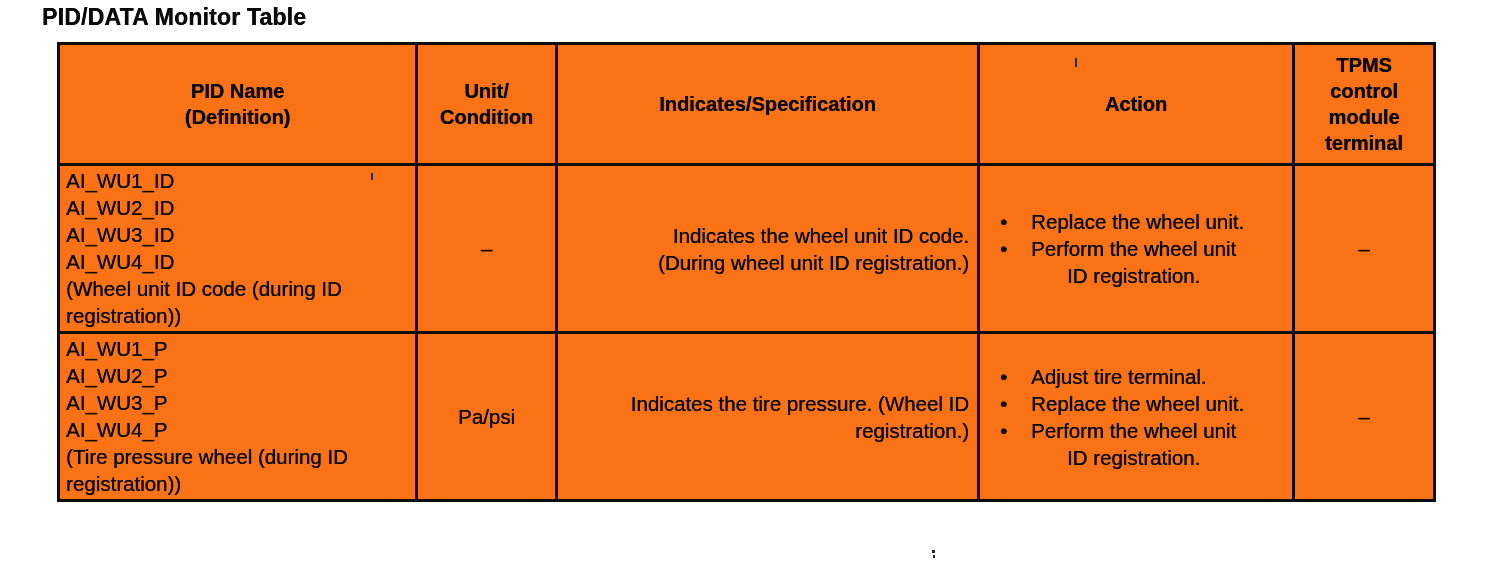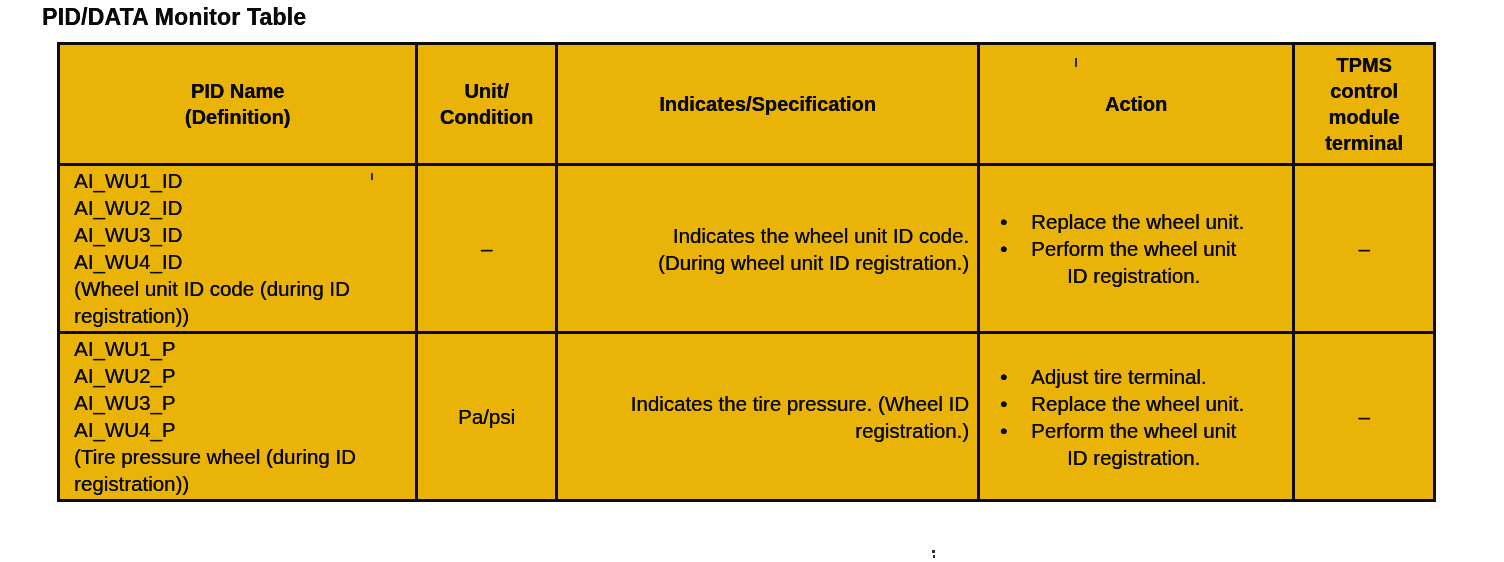--- a/index.html
+++ b/index.html
@@ -32,38 +32,38 @@
     left: 57px;
     top: 42px;
     width: 1376px;
     border-collapse: collapse;
     table-layout: fixed;
   }
   .pid-table th, .pid-table td {
     border: 3px solid #0d0d0d;
     font-size: 20.5px;
     line-height: 27px;
-    background: #eab308;
+    background: #f97316;
   }
   .pid-table thead tr { height: 121px; }
   .pid-table tbody tr.row-1 { height: 167px; }
   .pid-table tbody tr.row-2 { height: 166px; }
   .pid-table th {
     font-weight: bold;
     font-size: 20px;
     line-height: 26px;
     text-align: center;
     vertical-align: middle;
     white-space: pre-line;
     padding: 0 4px;
   }
   td.cell-pid {
     vertical-align: top;
     text-align: left;
-    padding: 1px 8px 2px 14px;
+    padding: 1px 8px 2px 6px;
   }
   td.cell-unit {
     text-align: center;
     vertical-align: middle;
     padding: 0 4px;
   }
   td.cell-cond {
     text-align: right;
     vertical-align: middle;
     white-space: pre-line;

